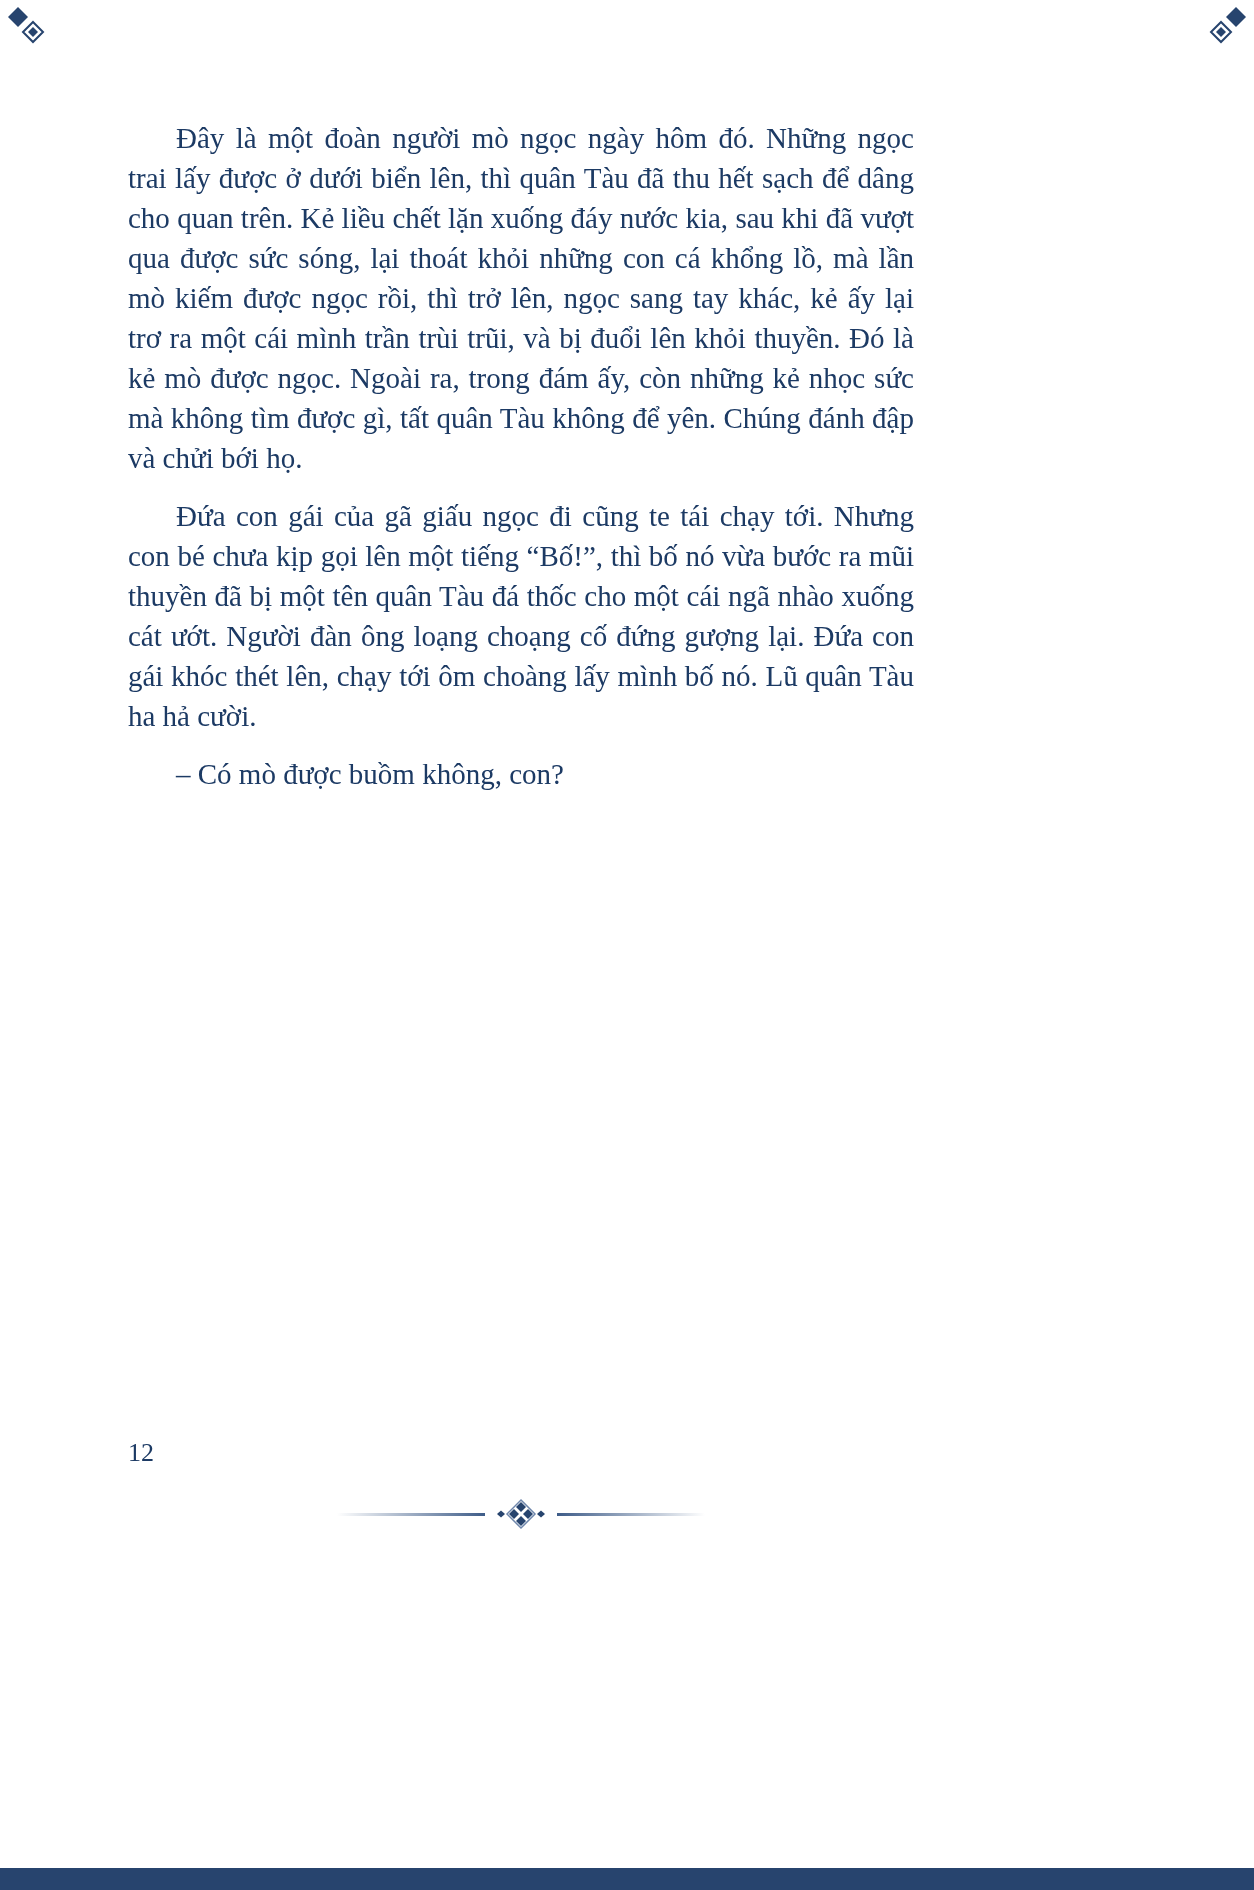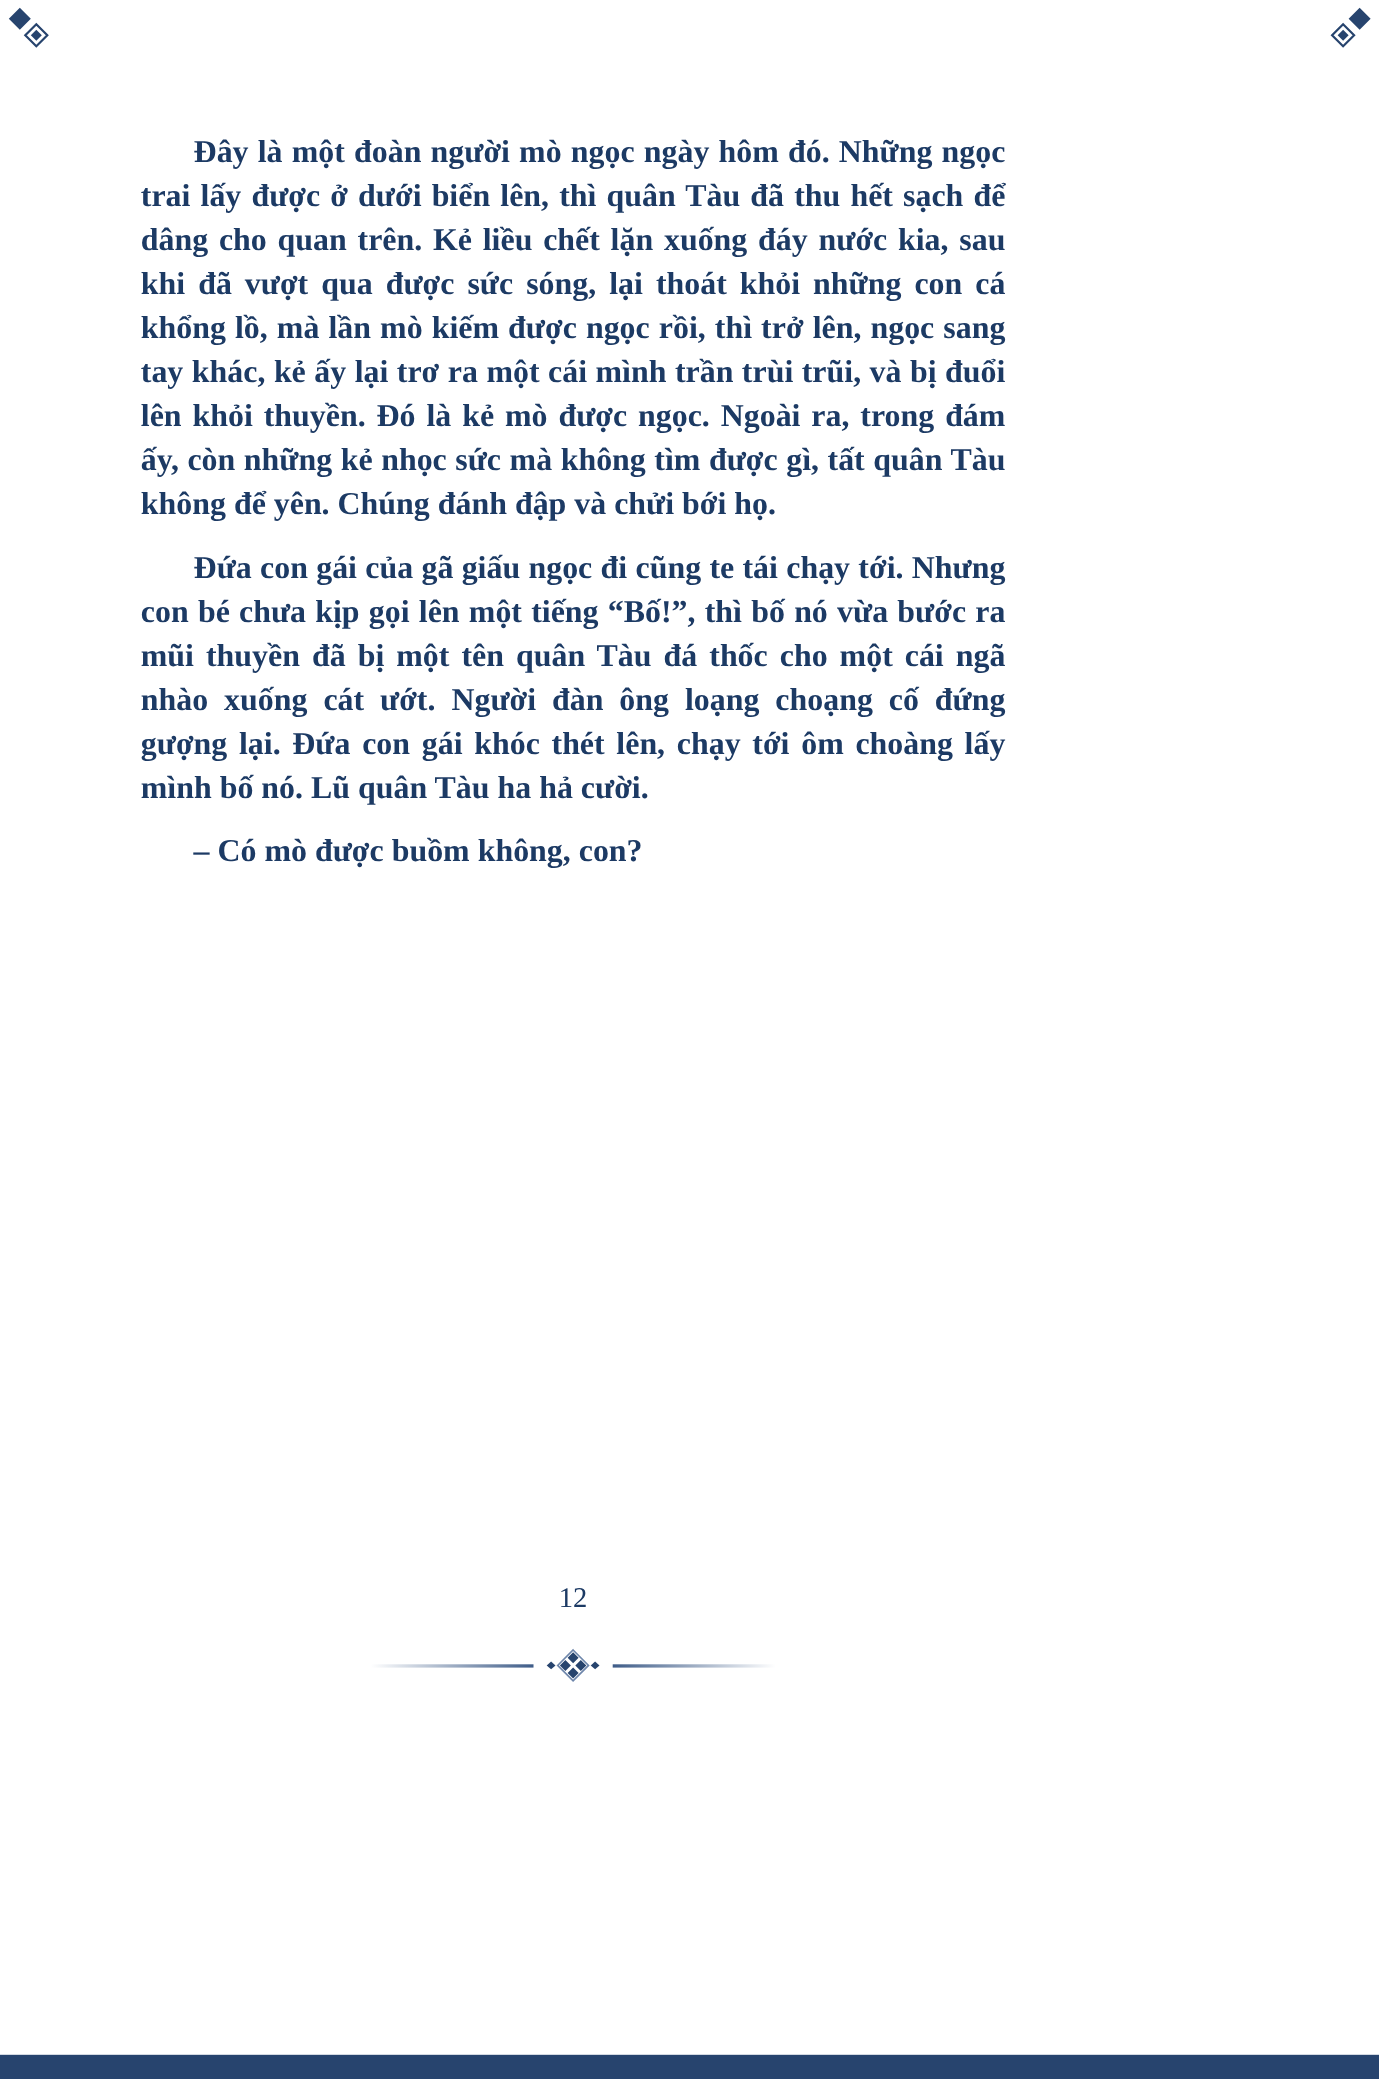--- a/index.html
+++ b/index.html
@@ -25,33 +25,31 @@
 
   .text-block {
     position: absolute;
     left: 128px;
     top: 118px;
     width: 786px;
     color: #1c3a64;
     font-size: 29px;
     line-height: 40px;
     text-align: justify;
-    font-weight: bold;
   }
   .text-block p {
     margin: 0 0 18px 0;
     text-indent: 48px;
   }
 
   .page-number {
     position: absolute;
     left: 128px;
     top: 1438px;
     width: 786px;
-    text-align: center;
     color: #1c3a64;
     font-size: 26px;
   }
 
   .divider {
     position: absolute;
     left: 128px;
     top: 1492px;
     width: 786px;
     height: 44px;

